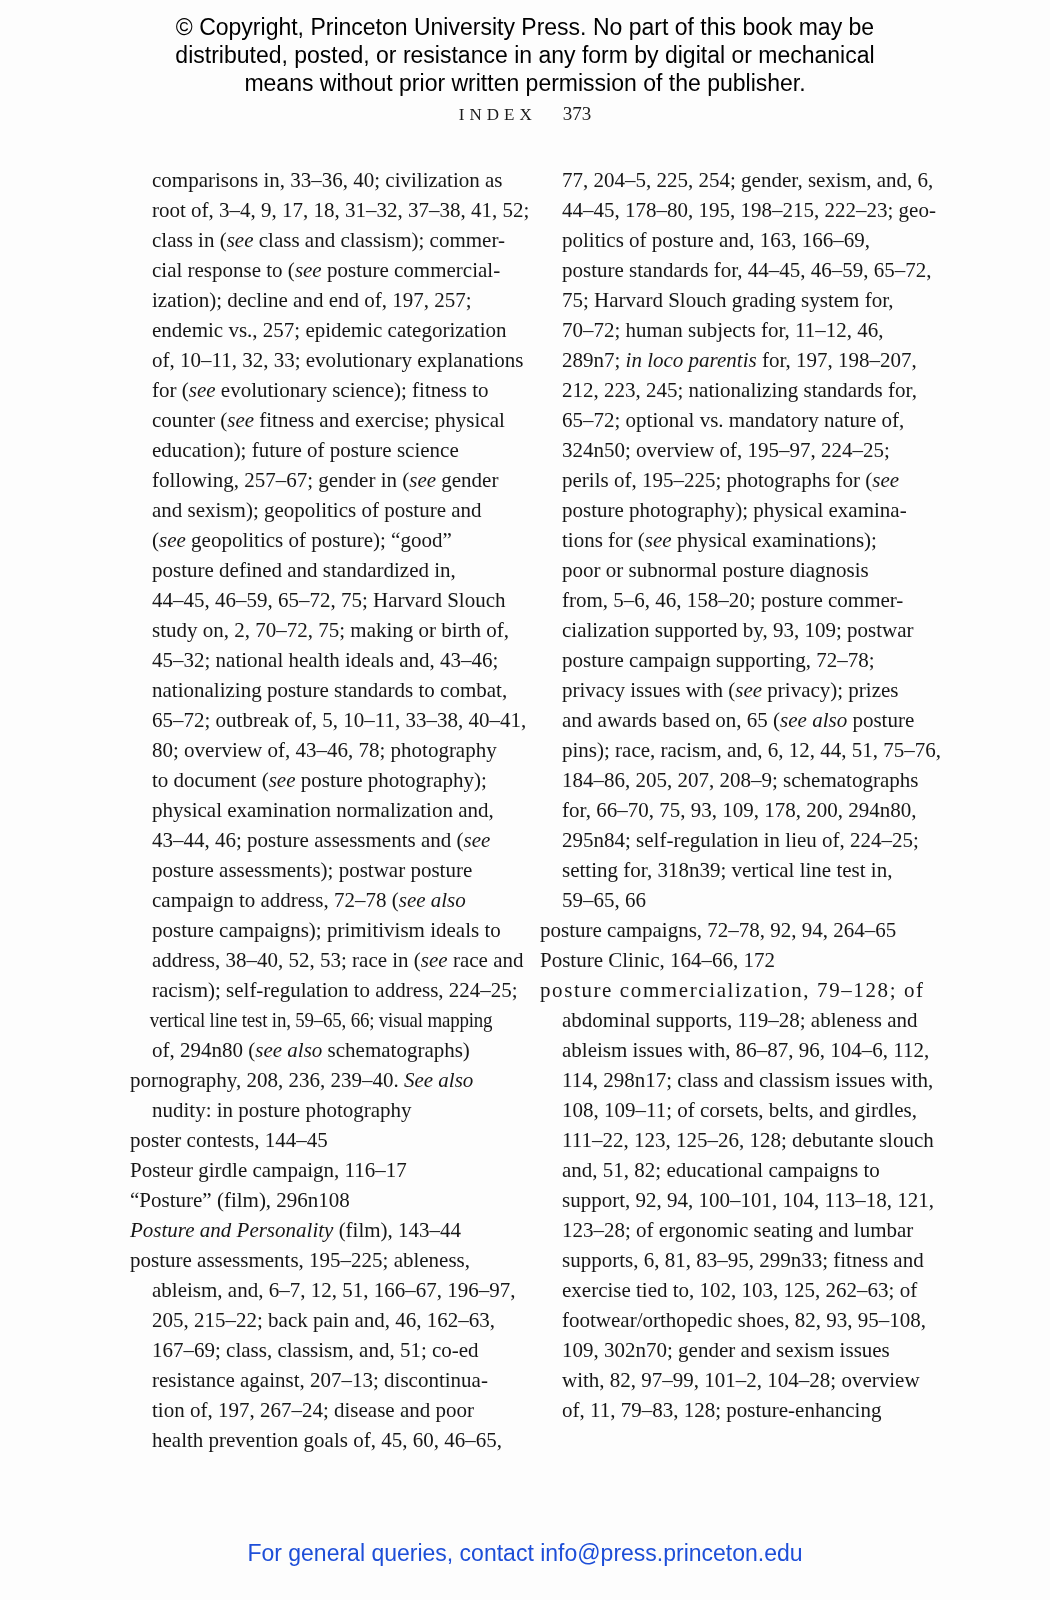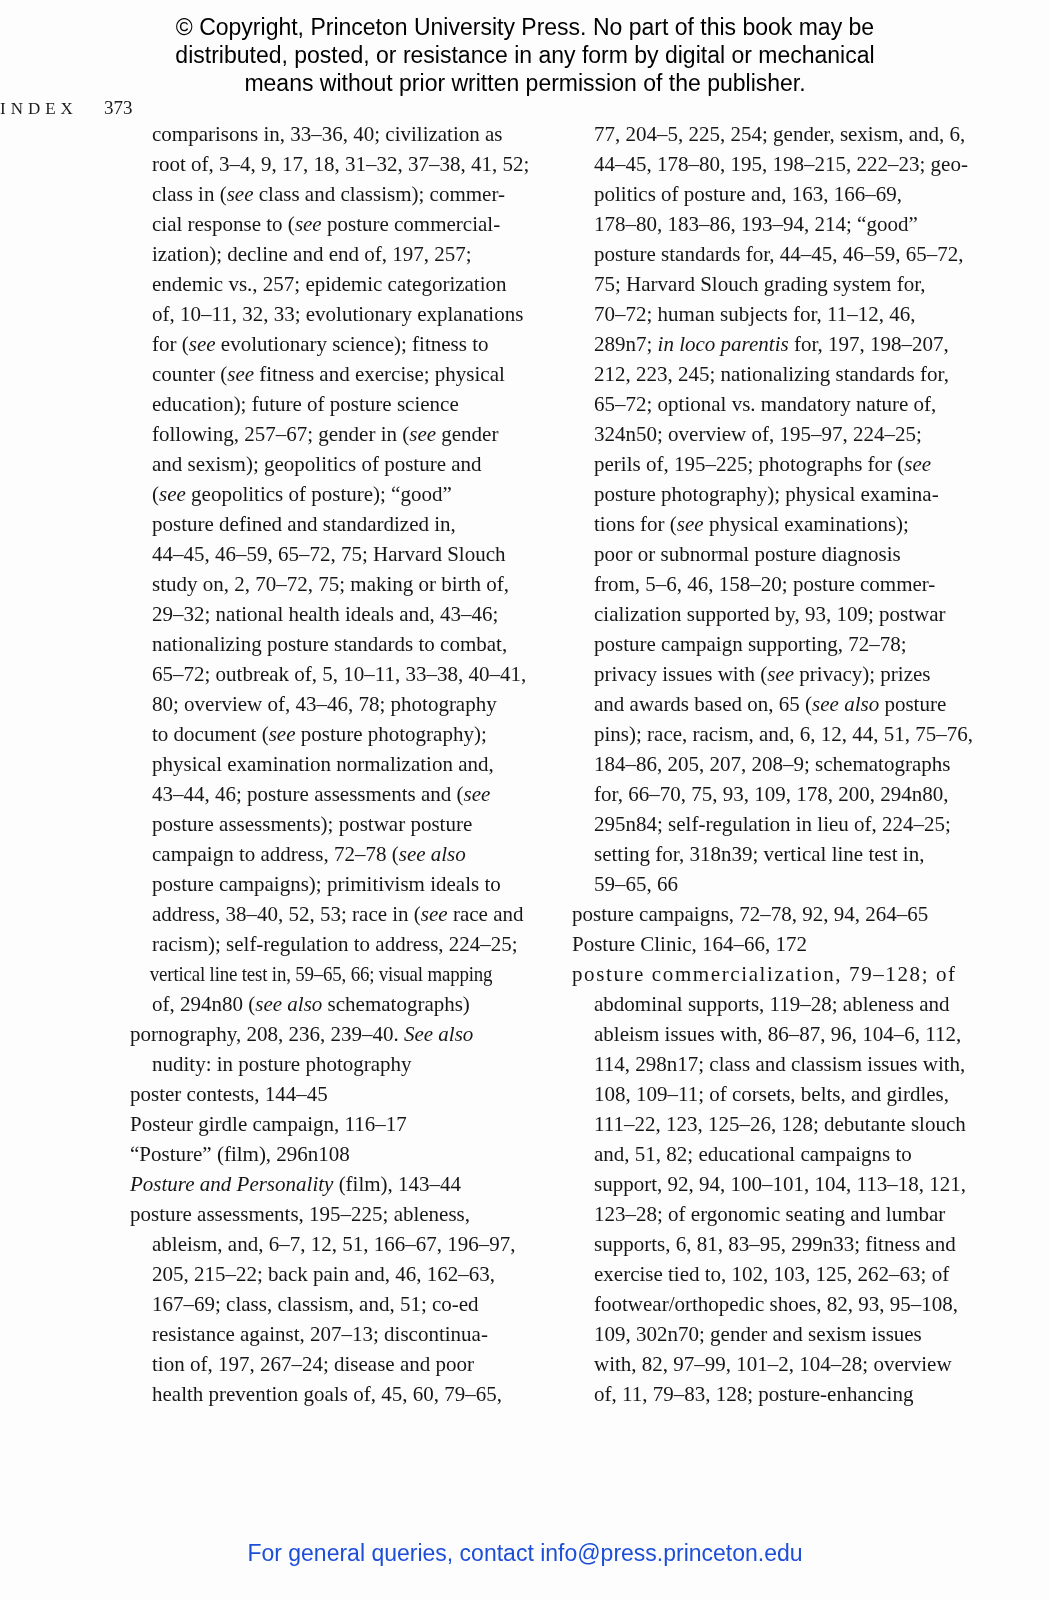--- a/index.html
+++ b/index.html
@@ -13,38 +13,40 @@
   }
   .copyright-block {
     padding-top: 13px;
     text-align: center;
     font-family: "Liberation Sans", sans-serif;
     font-size: 23px;
     line-height: 28px;
     color: #000;
   }
   .running-head {
+    margin-top: 6px;
+    text-align: center;
     color: #1a1a1a;
   }
   .running-head .label {
     font-size: 17px;
     letter-spacing: 5px;
     display: inline-block;
     vertical-align: baseline;
   }
   .running-head .pagenum {
     font-size: 19px;
     display: inline-block;
     margin-left: 22px;
   }
   .columns {
     display: flex;
     margin-left: 130px;
+    margin-top: 40px;
     width: 790px;
-    gap: 32px;
   }
   .col {
     width: 377px;
     font-size: 21px;
     line-height: 30px;
   }
   .col-right { margin-left: 33px; }
   .line { white-space: nowrap; }
   .line.indent { padding-left: 22px; }
   .line.condensed { transform: scaleX(0.90); transform-origin: 0 50%; letter-spacing: -0.2px; }
@@ -85,21 +87,21 @@
       <div class="line indent">of, 10–11, 32, 33; evolutionary explanations</div>
       <div class="line indent">for (<i>see</i> evolutionary science); fitness to</div>
       <div class="line indent">counter (<i>see</i> fitness and exercise; physical</div>
       <div class="line indent">education); future of posture science</div>
       <div class="line indent">following, 257–67; gender in (<i>see</i> gender</div>
       <div class="line indent">and sexism); geopolitics of posture and</div>
       <div class="line indent">(<i>see</i> geopolitics of posture); “good”</div>
       <div class="line indent">posture defined and standardized in,</div>
       <div class="line indent">44–45, 46–59, 65–72, 75; Harvard Slouch</div>
       <div class="line indent">study on, 2, 70–72, 75; making or birth of,</div>
-      <div class="line indent">29–32; national health ideals and, 43–46;</div>
+      <div class="line indent">45–32; national health ideals and, 43–46;</div>
       <div class="line indent">nationalizing posture standards to combat,</div>
       <div class="line indent">65–72; outbreak of, 5, 10–11, 33–38, 40–41,</div>
       <div class="line indent">80; overview of, 43–46, 78; photography</div>
       <div class="line indent">to document (<i>see</i> posture photography);</div>
       <div class="line indent">physical examination normalization and,</div>
       <div class="line indent">43–44, 46; posture assessments and (<i>see</i></div>
       <div class="line indent">posture assessments); postwar posture</div>
       <div class="line indent">campaign to address, 72–78 (<i>see also</i></div>
       <div class="line indent">posture campaigns); primitivism ideals to</div>
       <div class="line indent">address, 38–40, 52, 53; race in (<i>see</i> race and</div>
@@ -111,27 +113,26 @@
       <div class="line">poster contests, 144–45</div>
       <div class="line">Posteur girdle campaign, 116–17</div>
       <div class="line">“Posture” (film), 296n108</div>
       <div class="line"><i>Posture and Personality</i> (film), 143–44</div>
       <div class="line">posture assessments, 195–225; ableness,</div>
       <div class="line indent">ableism, and, 6–7, 12, 51, 166–67, 196–97,</div>
       <div class="line indent">205, 215–22; back pain and, 46, 162–63,</div>
       <div class="line indent">167–69; class, classism, and, 51; co-ed</div>
       <div class="line indent">resistance against, 207–13; discontinua-</div>
       <div class="line indent">tion of, 197, 267–24; disease and poor</div>
-      <div class="line indent">health prevention goals of, 45, 60, 79–65,</div>
+      <div class="line indent">health prevention goals of, 45, 60, 46–65,</div>
     </div>
   <div class="col col-right">
       <div class="line indent">77, 204–5, 225, 254; gender, sexism, and, 6,</div>
       <div class="line indent">44–45, 178–80, 195, 198–215, 222–23; geo-</div>
       <div class="line indent">politics of posture and, 163, 166–69,</div>
-      <div class="line indent">178–80, 183–86, 193–94, 214; “good”</div>
       <div class="line indent">posture standards for, 44–45, 46–59, 65–72,</div>
       <div class="line indent">75; Harvard Slouch grading system for,</div>
       <div class="line indent">70–72; human subjects for, 11–12, 46,</div>
       <div class="line indent">289n7; <i>in loco parentis</i> for, 197, 198–207,</div>
       <div class="line indent">212, 223, 245; nationalizing standards for,</div>
       <div class="line indent">65–72; optional vs. mandatory nature of,</div>
       <div class="line indent">324n50; overview of, 195–97, 224–25;</div>
       <div class="line indent">perils of, 195–225; photographs for (<i>see</i></div>
       <div class="line indent">posture photography); physical examina-</div>
       <div class="line indent">tions for (<i>see</i> physical examinations);</div>

